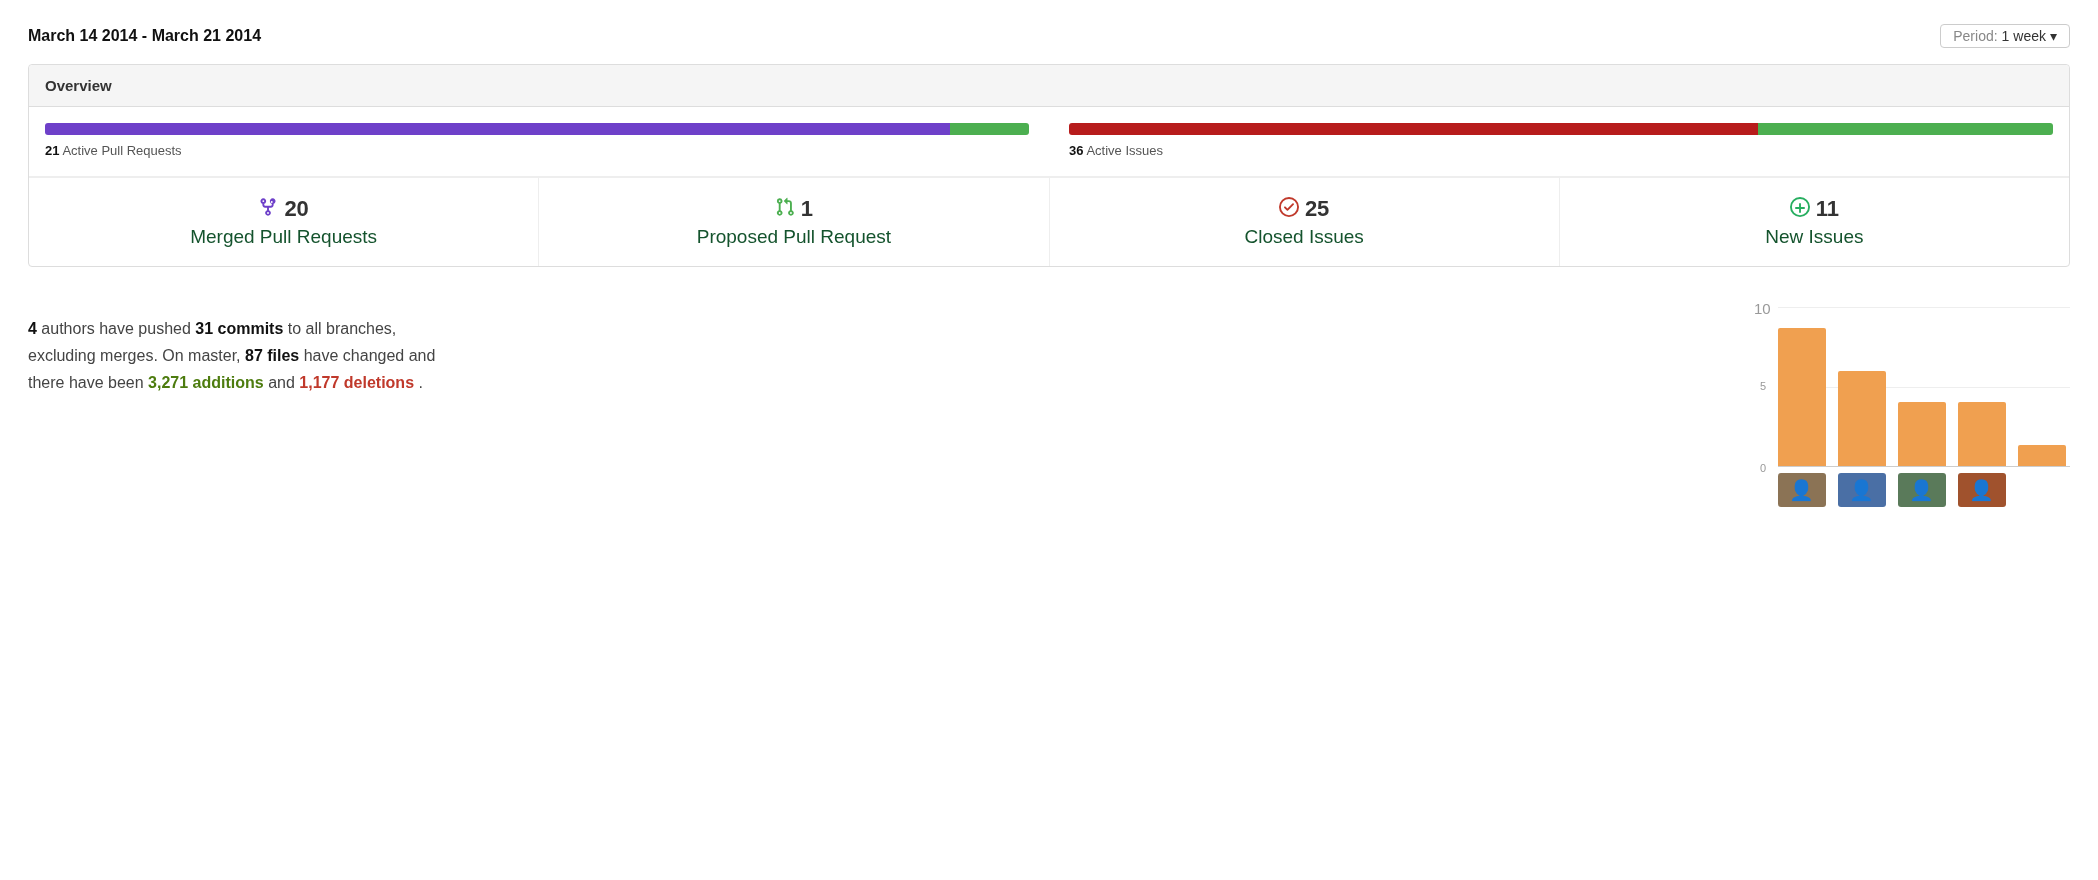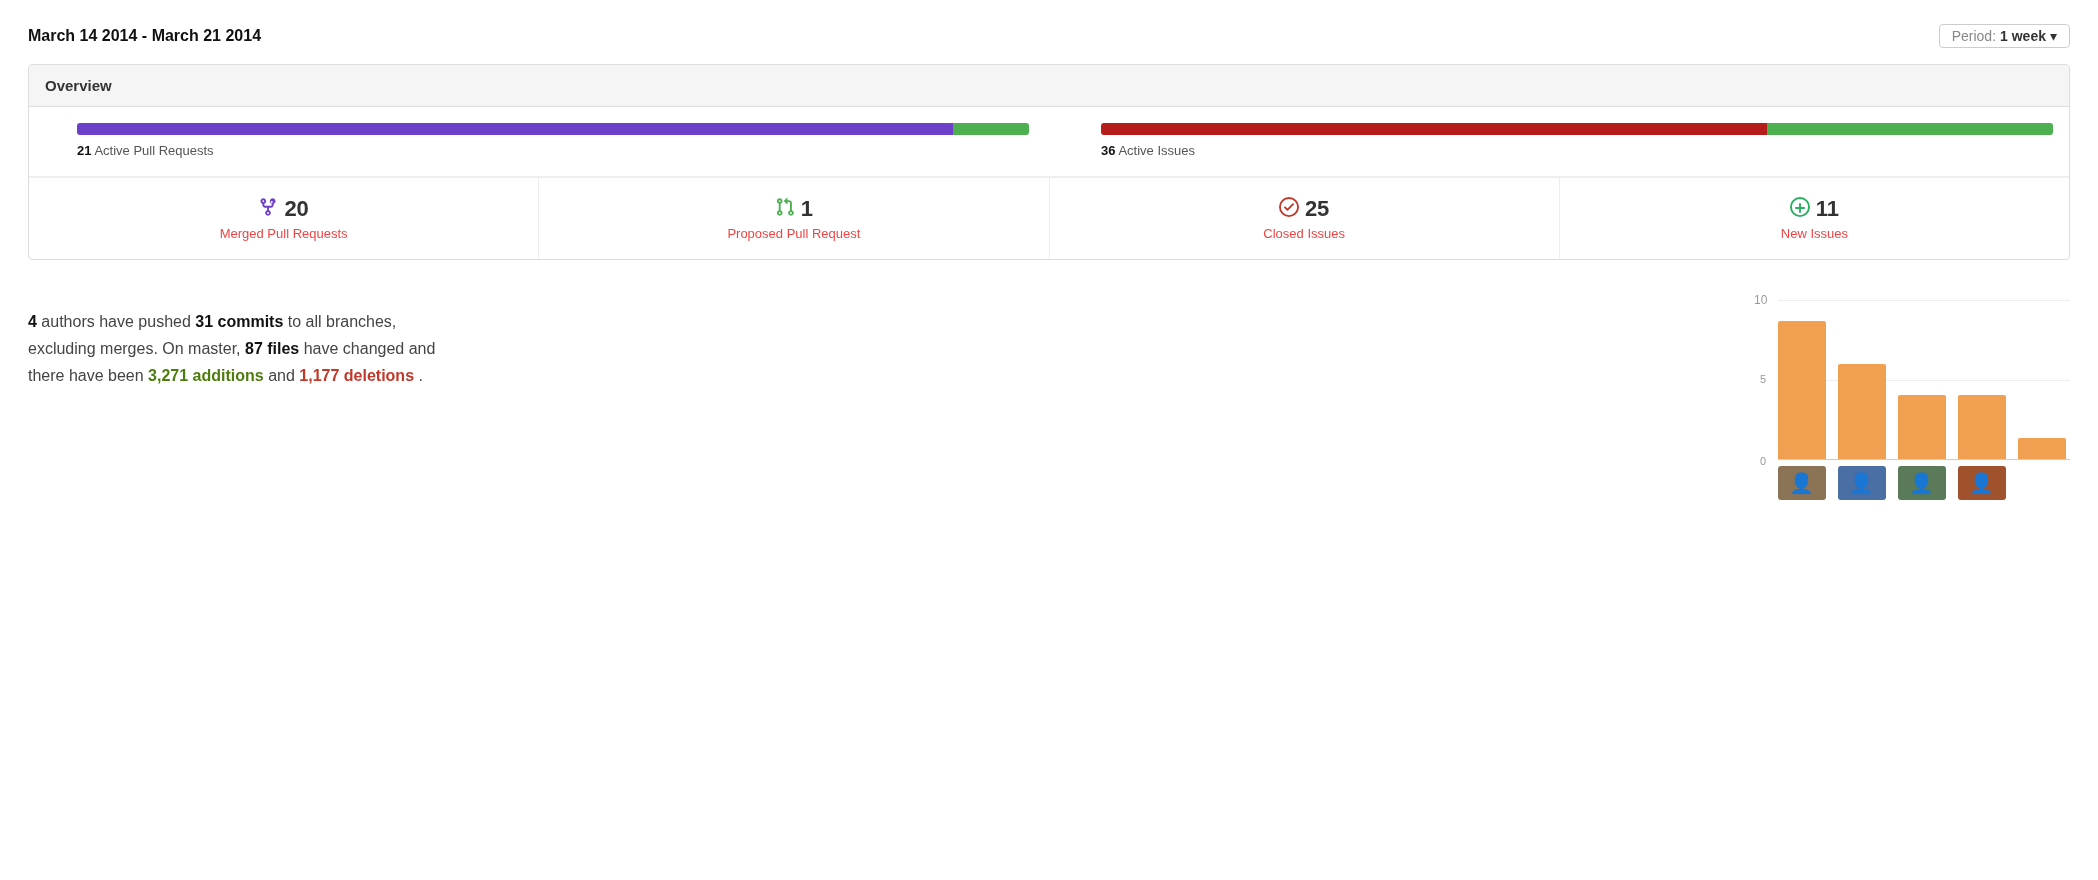--- a/index.html
+++ b/index.html
@@ -35,21 +35,21 @@
       align-items: center;
       gap: 4px;
       color: #333;
     }
 
     .period-selector .period-label {
       color: #888;
     }
 
     .period-selector .period-value {
-      font-weight: bold;
+      font-weight: normal;
     }
 
     .overview-box {
       border: 1px solid #ddd;
       border-radius: 4px;
       background: #fff;
       margin-bottom: 24px;
     }
 
     .overview-title {
@@ -63,21 +63,20 @@
 
     .overview-bars {
       display: flex;
       gap: 40px;
       padding: 16px 16px 8px;
       border-bottom: 1px solid #eee;
     }
 
     .bar-section {
       flex: 1;
-      margin-left: 32px;
     }
 
     .bar-track {
       height: 12px;
       border-radius: 3px;
       display: flex;
       overflow: hidden;
       margin-bottom: 8px;
     }
 
@@ -132,22 +131,22 @@
     .stat-icon {
       font-size: 20px;
     }
 
     .icon-merged { color: #6e40c9; }
     .icon-proposed { color: #4caf50; }
     .icon-closed { color: #c0392b; }
     .icon-new { color: #27ae60; }
 
     .stat-label {
-      color: #ef4444;
-      font-size: 13px;
+      color: #14532d;
+      font-size: 19px;
     }
 
     .bottom-section {
       display: flex;
       gap: 40px;
       align-items: flex-start;
       padding-top: 8px;
     }
 
     .commit-summary {
@@ -287,21 +286,21 @@
     <span class="deletions">1,177</span>
     <span class="deletions"> deletions</span>
     <span>.</span>
   </div>
 
   <div class="chart-area">
     <div style="position:relative; padding-left: 28px;">
       <div style="position:relative; height:160px; border-bottom: 1px solid #ccc;">
 
         <div style="position:absolute; top:0; left:0; right:0; border-top:1px solid #eee;">
-          <span style="position:absolute; left:-24px; top:-8px; font-size:12px; color:#999;">10</span>
+          <span style="position:absolute; left:-24px; top:-8px; font-size:15px; color:#999;">10</span>
         </div>
         <div style="position:absolute; top:50%; left:0; right:0; border-top:1px solid #eee;">
           <span style="position:absolute; left:-18px; top:-8px; font-size:11px; color:#999;">5</span>
         </div>
         <div style="position:absolute; bottom:0; left:0; right:0;">
           <span style="position:absolute; left:-18px; bottom:-8px; font-size:11px; color:#999;">0</span>
         </div>
 
         <div id="chart-bars" style="display:flex; align-items:flex-end; height:100%; gap:12px; position:relative; z-index:1;">
         <div style="width: 48px; height: 86.6667%; background: rgb(240, 160, 80); border-radius: 2px 2px 0px 0px; flex-shrink: 0;"></div>

